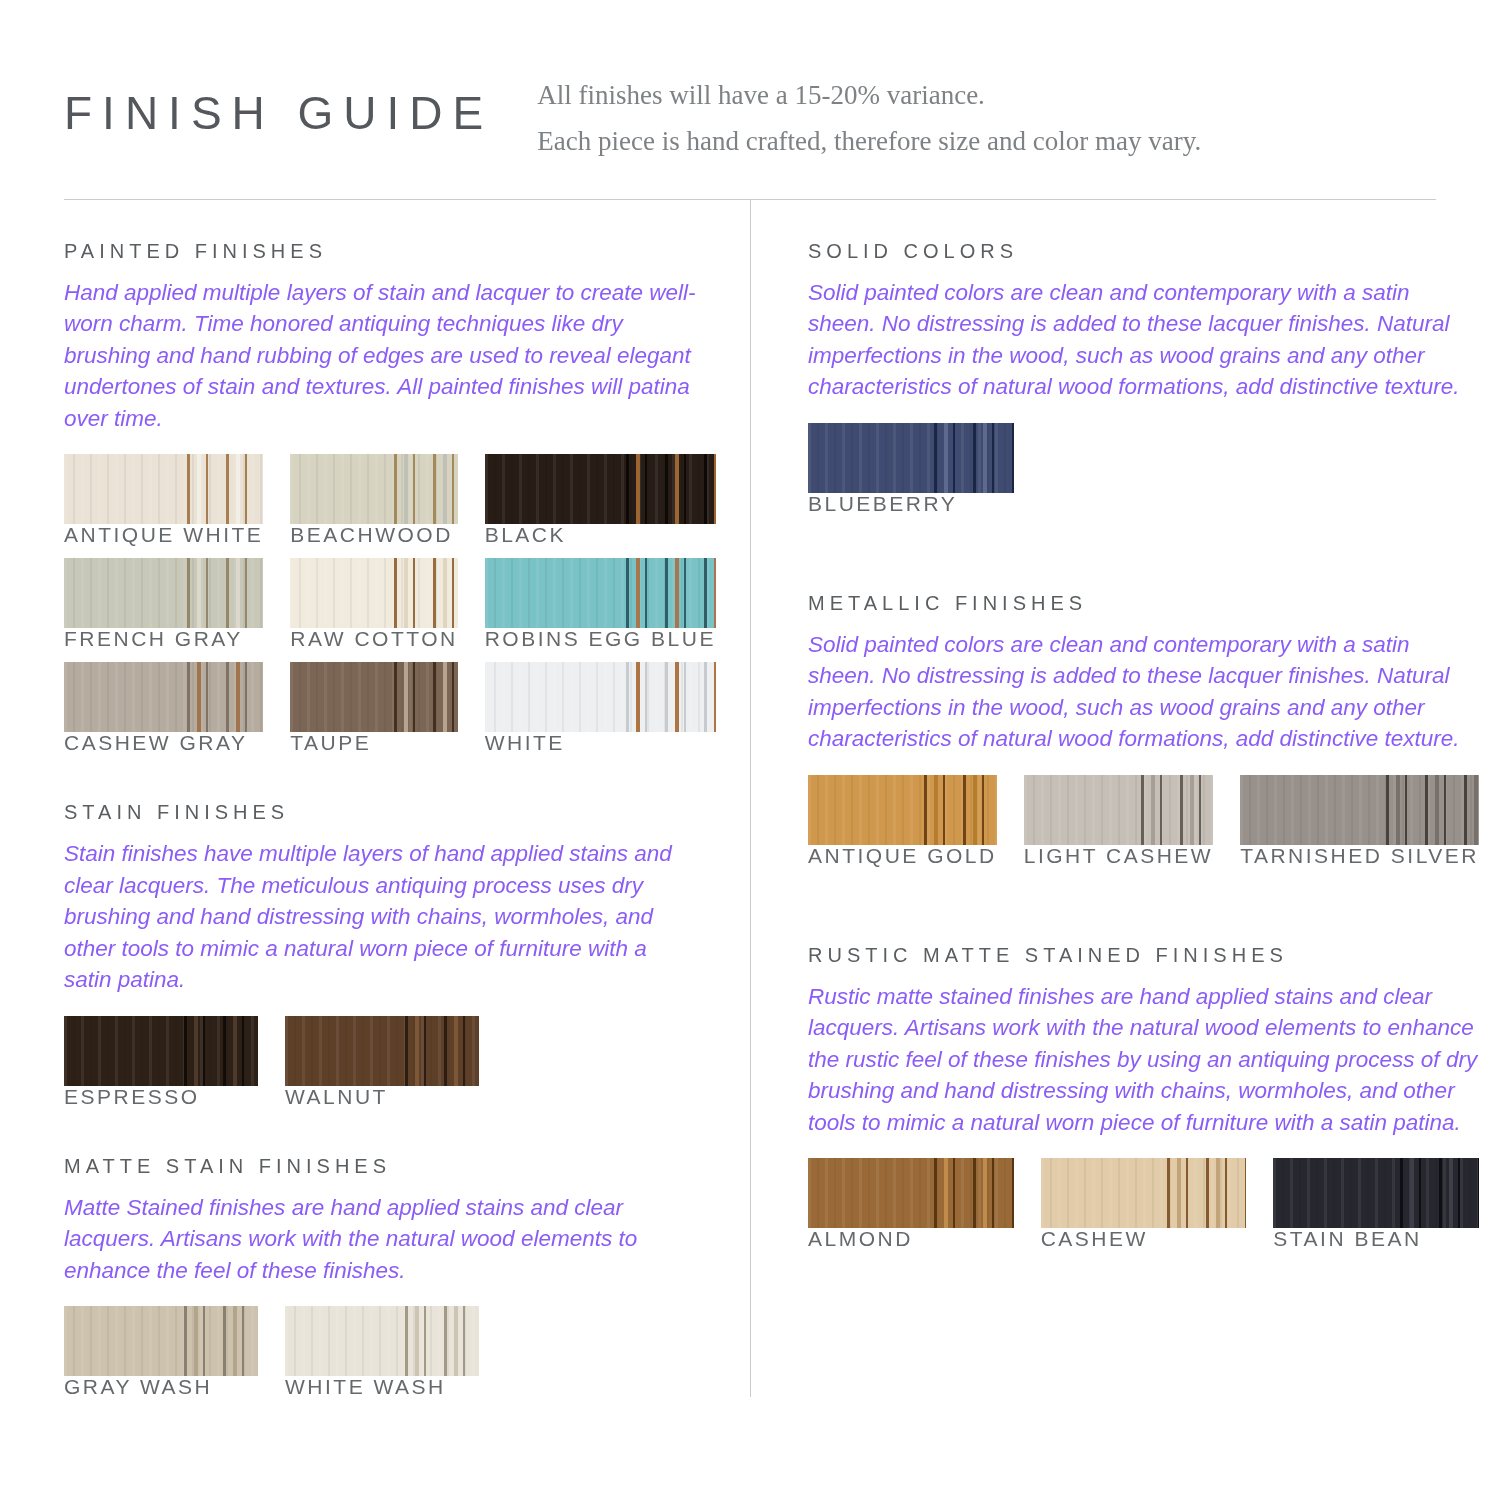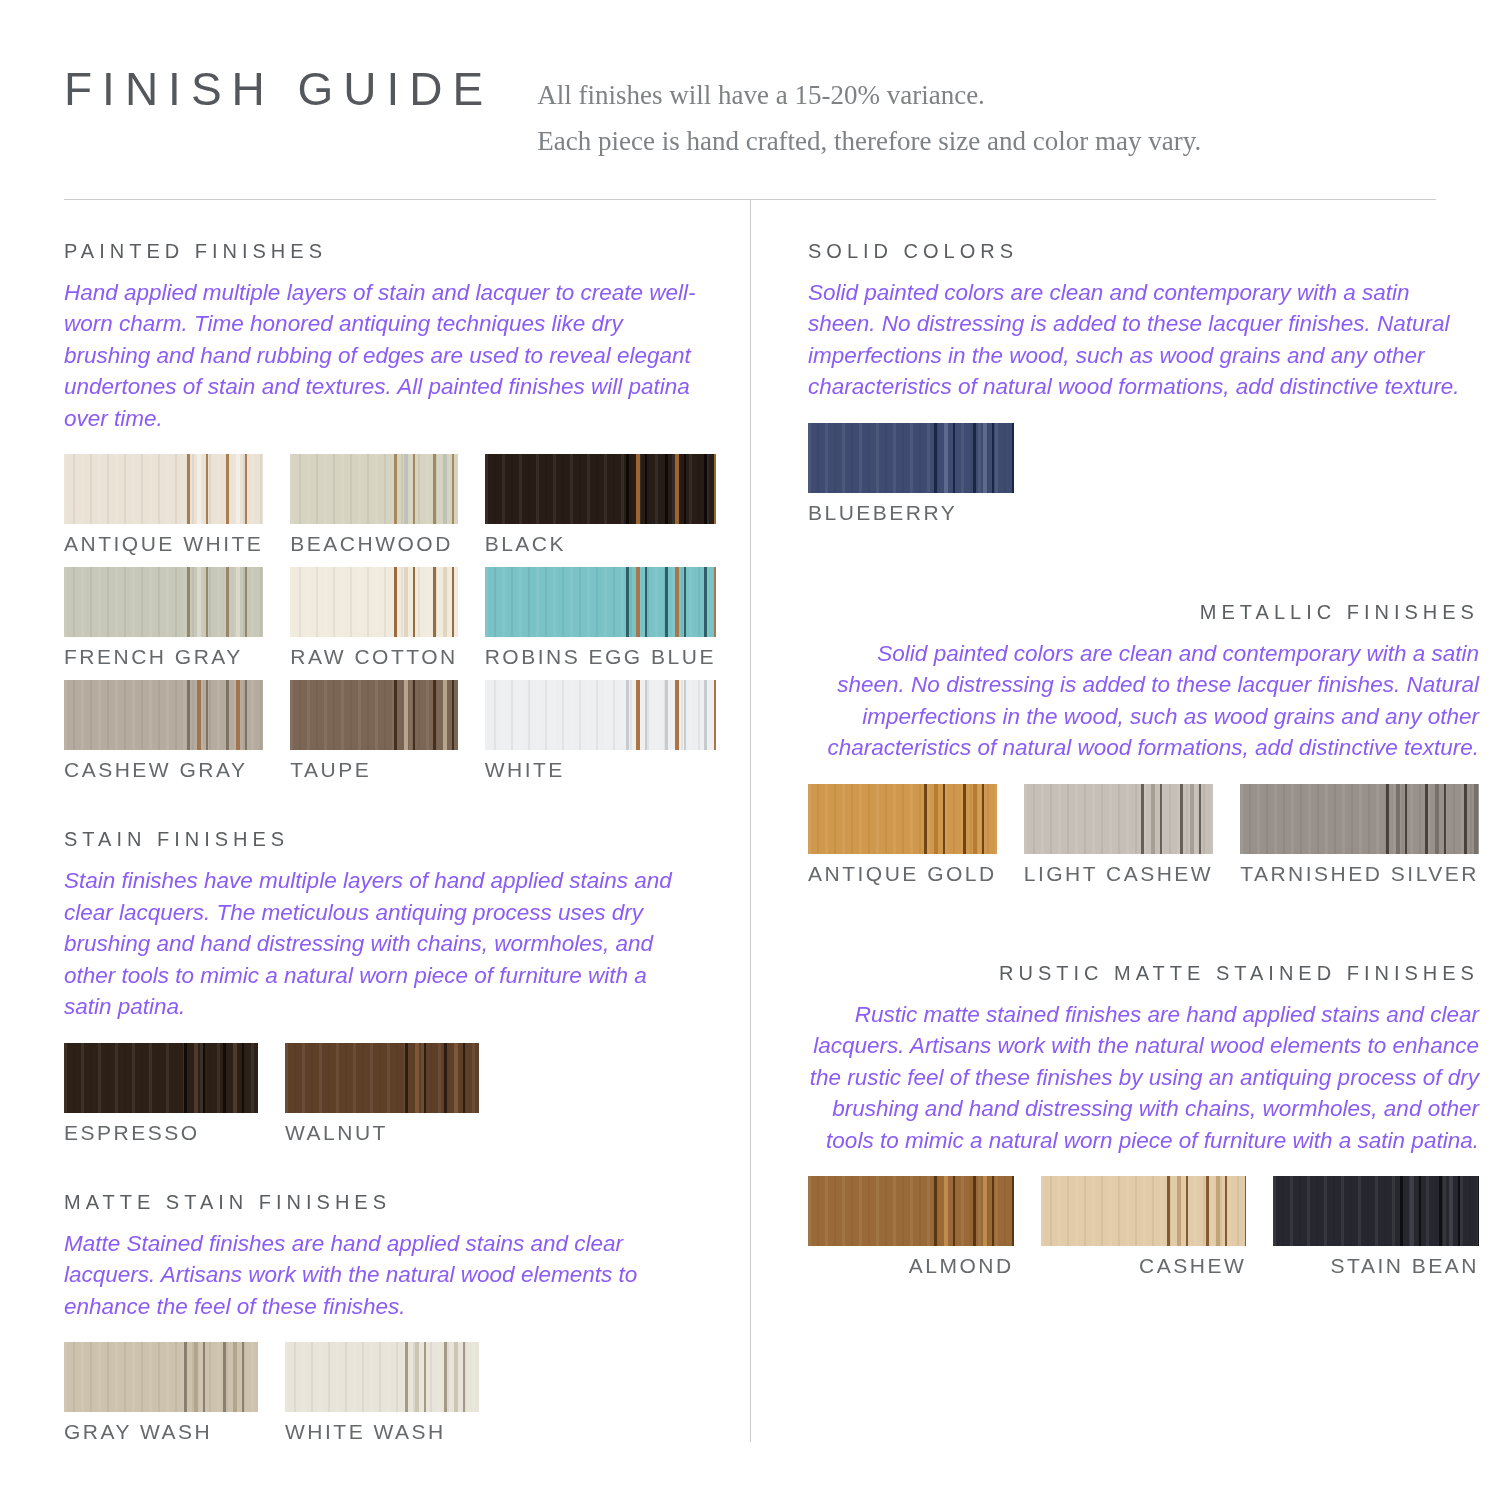--- a/index.html
+++ b/index.html
@@ -7,21 +7,21 @@
     width: 1500px;
     height: 1500px;
     box-sizing: border-box;
     padding: 56px 64px 0 64px;
     background: #ffffff;
     font-family: "Liberation Sans", sans-serif;
     overflow: hidden;
   }
 
   
-  .header { display: flex; align-items: flex-start; }
+  .header { display: flex; align-items: center; }
   .title {
     margin: 6px 0 0 0;
     font-size: 46px;
     font-weight: 400;
     letter-spacing: 10px;
     color: #54585c;
     white-space: nowrap;
   }
   .subtitle {
     margin: 16px 0 0 44px;
@@ -38,21 +38,21 @@
 
   
   .columns { display: flex; align-items: stretch; }
   .col { box-sizing: border-box; }
   .col-left  { width: 686px; padding-right: 50px; }
   .col-right { flex: 1; border-left: 1px solid #cbcbcb; padding-left: 57px; }
 
   
   .section { margin-top: 40px; }
   .section.gap-lg { margin-top: 48px; }
-  .section.gap-xl { margin-top: 78px; text-align: right; }
+  .section.gap-xl { margin-top: 78px; }
   .section-title {
     margin: 0 0 14px 0;
     font-size: 20px;
     font-weight: 400;
     letter-spacing: 5px;
     color: #5a5e60;
     white-space: nowrap;
   }
   .section-desc {
     margin: 0 0 20px 0;
@@ -94,21 +94,20 @@
     background: repeating-linear-gradient(90deg,
       transparent 0 7px,
       var(--s1, #555) 7px 10px,
       transparent 10px 17px,
       var(--s2, #888) 17px 21px,
       transparent 21px 26px,
       var(--s1, #555) 26px 28px,
       transparent 28px 39px);
   }
   .swatch-label {
-    margin-top: 9px;
     font-size: 21px;
     line-height: 1;
     letter-spacing: 2.5px;
     color: #66696b;
     white-space: nowrap;
   }
 </style>
 </head>
 <body>
 

